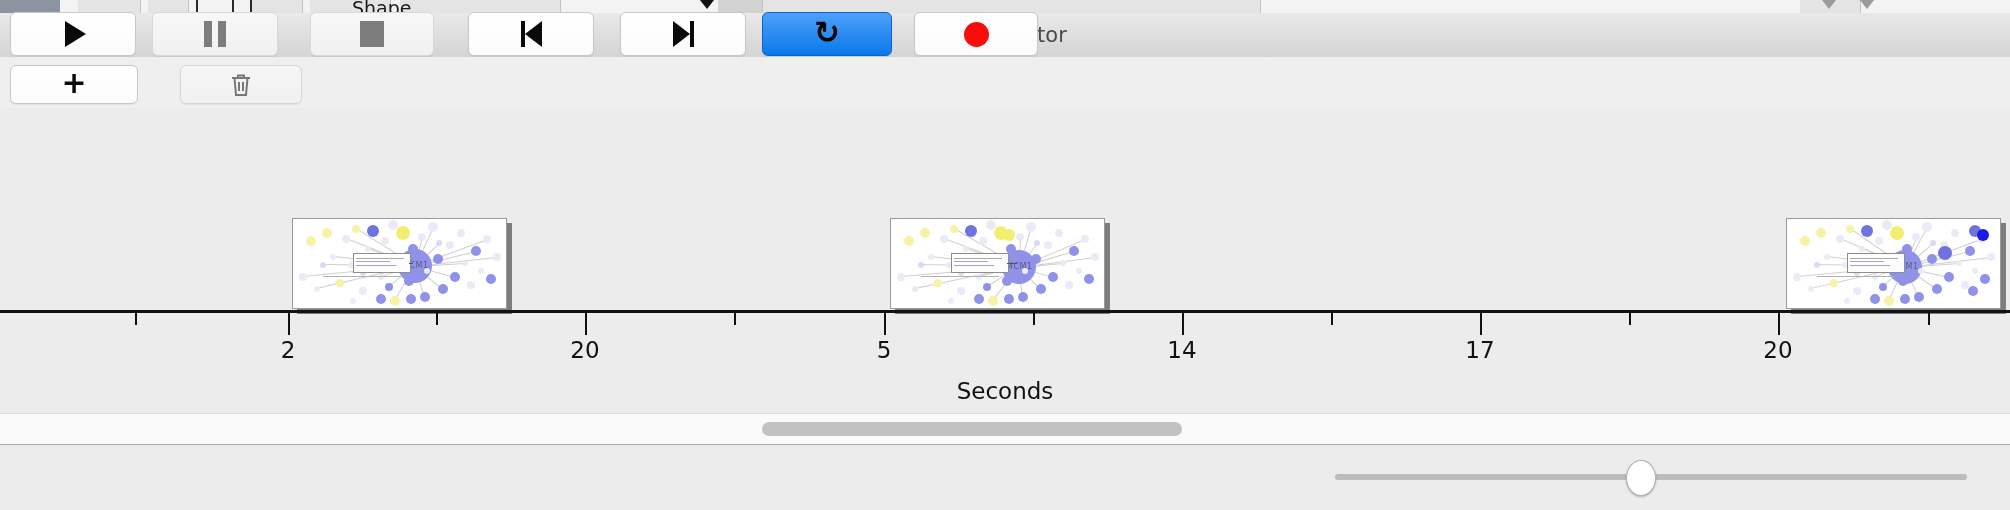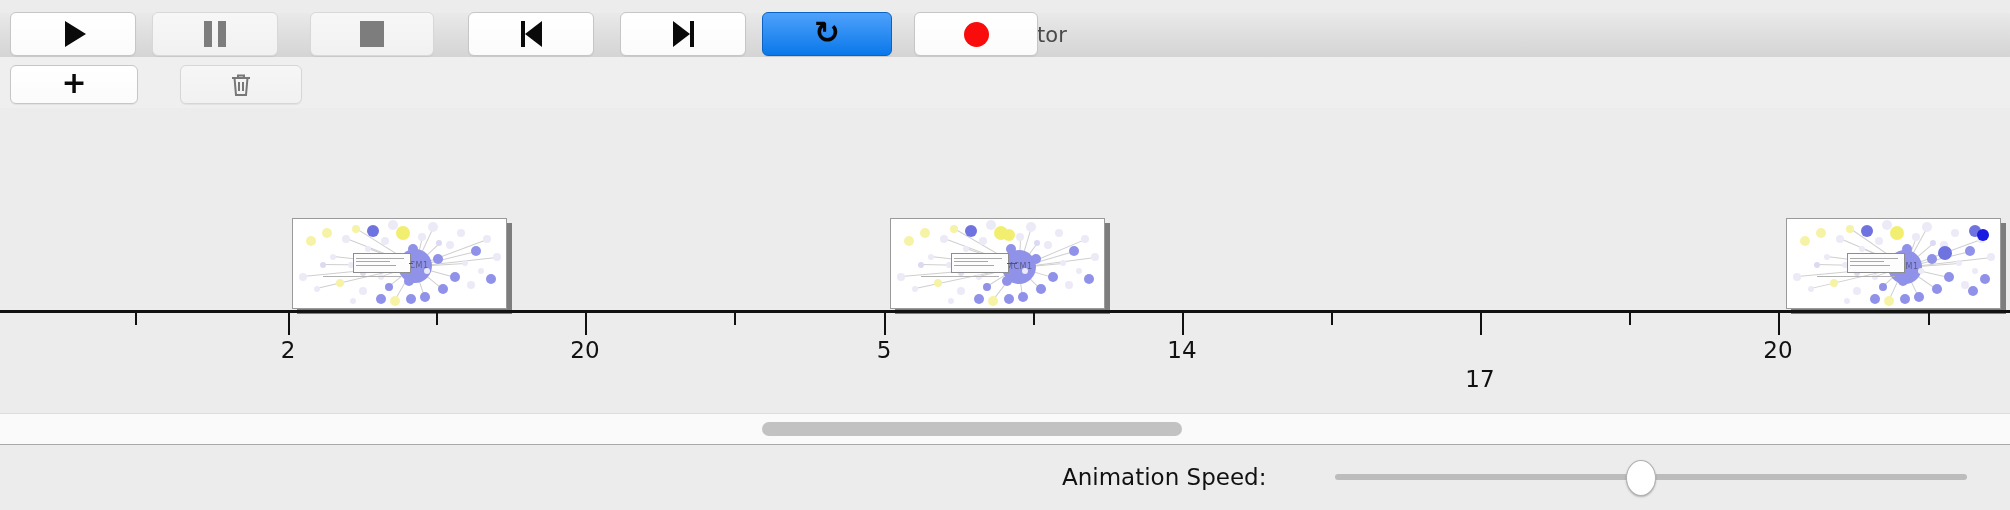--- a/index.html
+++ b/index.html
@@ -108,20 +108,38 @@
   .slider{position:absolute;left:1335px;top:474px;width:632px;height:6px;border-radius:3px;
     background:#bcbcbc;cursor:pointer;}
   .slider-thumb{position:absolute;left:291px;top:-14px;width:28px;height:34px;border-radius:50%;
     background:#fff;border:1px solid #b0b0b0;box-shadow:0 1px 2px rgba(0,0,0,.25);}
 </style>
 </head>
 <body>
 
 <div id="root">
 
+  <div class="bg-strip">
+    <div class="bg-dark"></div>
+    <div class="bg-seg" style="left:78px;width:62px;"></div>
+    <div class="bg-seg" style="left:148px;width:40px;"></div>
+    <div class="bg-seg" style="left:250px;width:52px;"></div>
+    <div class="bg-seg" style="left:310px;width:80px;"></div>
+    <div class="bg-seg" style="left:400px;width:160px;"></div>
+    <div class="bg-seg" style="left:760px;width:500px;"></div>
+    <div class="bg-seg" style="left:1800px;width:60px;"></div>
+    <div class="bg-tick" style="left:196px;"></div>
+    <div class="bg-tick" style="left:232px;"></div>
+    <div class="bg-tick" style="left:250px;"></div>
+    <div class="bg-tri" style="left:700px;"></div>
+    <div class="bg-seg" style="left:718px;width:44px;background:#d2d2d2;"></div>
+    <div class="bg-tri" style="left:1822px;border-top-color:#9a9a9a;"></div>
+    <div class="bg-tri" style="left:1860px;border-top-color:#9a9a9a;"></div>
+    <div class="bg-text" style="left:352px;">Shape</div>
+  </div>
 
   <div class="titlebar">
     <div class="traffic tl-close"></div>
     <div class="traffic tl-min"></div>
     <div class="traffic tl-max"></div>
     <div class="win-title">CyAnimator</div>
   </div>
 
   <div class="toolbar">
     <div class="tb-btn" id="btn-add">
@@ -385,31 +403,32 @@
   <div id="ticks">
       <div class="tick major" style="left: 288px;"></div>
       <div class="ticklbl" style="left: 288px;">2</div>
       <div class="tick major" style="left: 585px;"></div>
       <div class="ticklbl" style="left: 585px;">20</div>
       <div class="tick major" style="left: 884px;"></div>
       <div class="ticklbl" style="left: 884px;">5</div>
       <div class="tick major" style="left: 1182px;"></div>
       <div class="ticklbl" style="left: 1182px;">14</div>
       <div class="tick major" style="left: 1480px;"></div>
-      <div class="ticklbl" style="left: 1480px; margin-top: 29px;">17</div>
+      <div class="ticklbl" style="left: 1480px;">17</div>
       <div class="tick major" style="left: 1778px;"></div>
       <div class="ticklbl" style="left: 1778px;">20</div>
       <div class="tick minor" style="left: 135px;"></div>
       <div class="tick minor" style="left: 436px;"></div>
       <div class="tick minor" style="left: 734px;"></div>
       <div class="tick minor" style="left: 1033px;"></div>
       <div class="tick minor" style="left: 1331px;"></div>
       <div class="tick minor" style="left: 1629px;"></div>
       <div class="tick minor" style="left: 1928px;"></div>
     </div>
+  <div class="axis-title">Seconds</div>
 
   <div class="scrollzone">
     <div class="sb-thumb"></div>
   </div>
 
   <div class="transport"></div>
 
   <div class="tp-btn" id="tp-play">
     <span class="ico-play"></span>
   </div>
@@ -434,18 +453,17 @@
         <b></b>
       </span>
   </div>
   <div class="tp-btn on" id="tp-loop">
     <span class="ico-loop">↻</span>
   </div>
   <div class="tp-btn" id="tp-rec">
     <span class="ico-rec"></span>
   </div>
 
-  <div class="speed-label">Animation Speed:</div>
   <div class="slider">
     <div class="slider-thumb"></div>
   </div>
 
 </div>
 
 </body></html>

